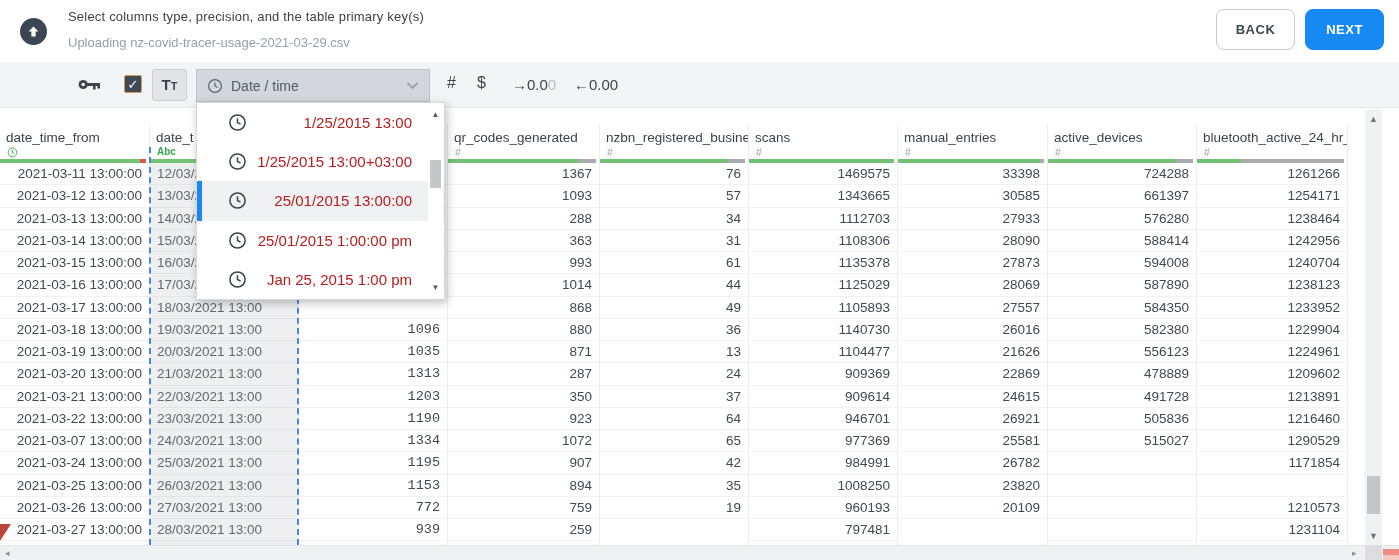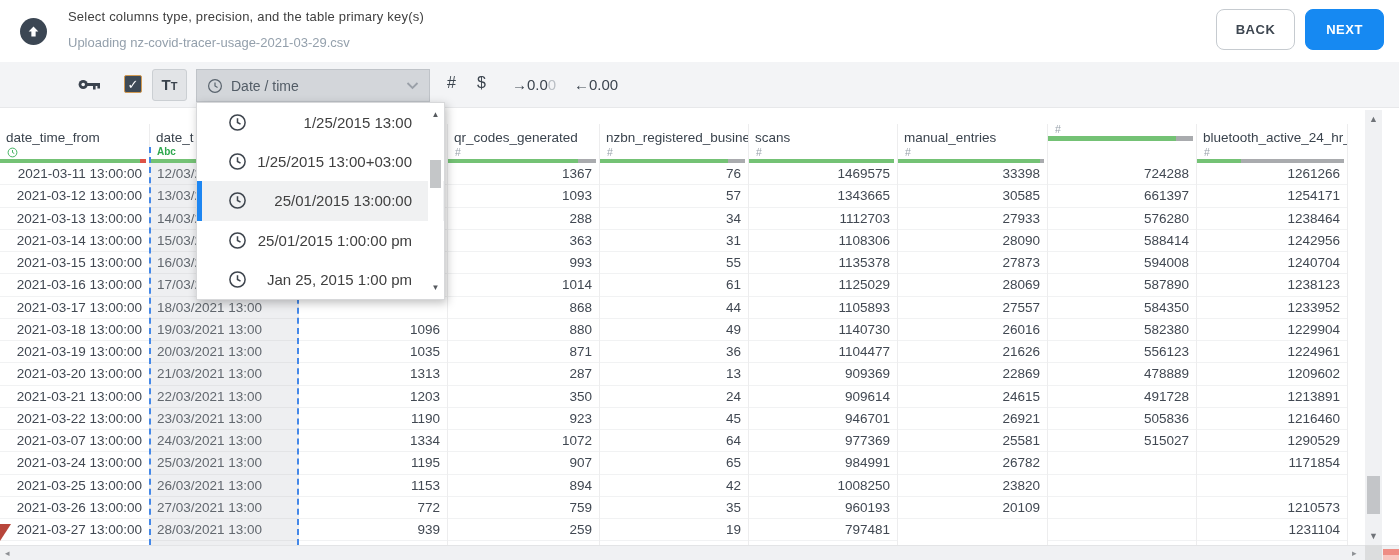--- a/index.html
+++ b/index.html
@@ -70,21 +70,21 @@
   .hscroll .arr{position:absolute;top:0;line-height:14px;font-size:9px;color:#8d9094;cursor:pointer;}
   .hscroll .arr.lf{left:5px;} .hscroll .arr.rt{left:1352px;}
   .corner{position:absolute;left:1365px;top:437px;width:17px;height:15px;background:#dcddde;z-index:9;}
   .pink1{position:absolute;left:1383px;top:441px;width:16px;height:6px;background:#ef8d85;z-index:9;}
   .pink2{position:absolute;left:1383px;top:447px;width:16px;height:5px;background:#f8c5bf;z-index:9;}
 
   
   .popup{position:absolute;left:196px;top:102px;width:249px;height:198px;background:#fff;
          border:1px solid #d7d8da;box-shadow:2px 3px 9px rgba(0,0,0,.25);z-index:40;box-sizing:border-box;}
   .pitem{height:39.2px;display:flex;align-items:center;position:relative;padding-left:31px;cursor:pointer;box-sizing:border-box;}
-  .pitem .plabel{flex:1;text-align:right;padding-right:32px;font-size:15px;color:#404040;white-space:nowrap;}
+  .pitem .plabel{flex:1;text-align:right;padding-right:32px;font-size:15px;color:#b91c1c;white-space:nowrap;}
   .pitem.sel{background:#f0f1f2;}
   .pitem.sel::before{content:"";position:absolute;left:0;top:0;bottom:0;width:5px;background:#1d86f2;}
   .pscroll{position:absolute;right:1px;top:1px;width:15px;height:194px;background:#fff;}
   .pscroll .arr{position:absolute;left:0;width:15px;text-align:center;font-size:8px;color:#55595e;cursor:pointer;}
   .pscroll .arr.up{top:6px;} .pscroll .arr.dn{bottom:6px;}
   .pthumb{position:absolute;left:2px;top:56px;width:11px;height:28px;background:#c4c6c8;cursor:pointer;}
   svg{display:block;}
 </style>
 </head>
 <body>
@@ -188,21 +188,21 @@
             <div class="cell">21/03/2021 13:00</div>
             <div class="cell">22/03/2021 13:00</div>
             <div class="cell">23/03/2021 13:00</div>
             <div class="cell">24/03/2021 13:00</div>
             <div class="cell">25/03/2021 13:00</div>
             <div class="cell">26/03/2021 13:00</div>
             <div class="cell">27/03/2021 13:00</div>
             <div class="cell">28/03/2021 13:00</div>
           </div>
         </div>
-        <div class="col" style="width: 149px;">
+        <div class="col" style="width: 149px; font-family: Liberation Mono, monospace;">
           <div class="name"></div>
           <div class="tind hash"></div>
           <div class="bar">
             <div class="seg-green" style="width: 86%;"></div>
             <div class="seg-gray" style="width: 14%;"></div>
           </div>
           <div class="bg"></div>
           <div class="cells" style="text-align: right;">
             <div class="cell"></div>
             <div class="cell"></div>
@@ -257,28 +257,27 @@
           <div class="bar">
             <div class="seg-green" style="width: 88%;"></div>
             <div class="seg-gray" style="width: 12%;"></div>
           </div>
           <div class="bg"></div>
           <div class="cells" style="text-align: right;">
             <div class="cell">76</div>
             <div class="cell">57</div>
             <div class="cell">34</div>
             <div class="cell">31</div>
-            <div class="cell">55</div>
             <div class="cell">61</div>
             <div class="cell">44</div>
             <div class="cell">49</div>
             <div class="cell">36</div>
             <div class="cell">13</div>
             <div class="cell">24</div>
-            <div class="cell">45</div>
+            <div class="cell">37</div>
             <div class="cell">64</div>
             <div class="cell">65</div>
             <div class="cell">42</div>
             <div class="cell">35</div>
             <div class="cell">19</div>
           </div>
         </div>
         <div class="col" style="width: 149px;">
           <div class="name">scans</div>
           <div class="tind hash">#</div>
@@ -327,20 +326,21 @@
             <div class="cell">22869</div>
             <div class="cell">24615</div>
             <div class="cell">26921</div>
             <div class="cell">25581</div>
             <div class="cell">26782</div>
             <div class="cell">23820</div>
             <div class="cell">20109</div>
           </div>
         </div>
         <div class="col" style="width: 149px;">
+          <div class="name">active_devices</div>
           <div class="tind hash">#</div>
           <div class="bar">
             <div class="seg-green" style="width: 88%;"></div>
             <div class="seg-gray" style="width: 12%;"></div>
           </div>
           <div class="bg"></div>
           <div class="cells" style="text-align: right;">
             <div class="cell">724288</div>
             <div class="cell">661397</div>
             <div class="cell">576280</div>

